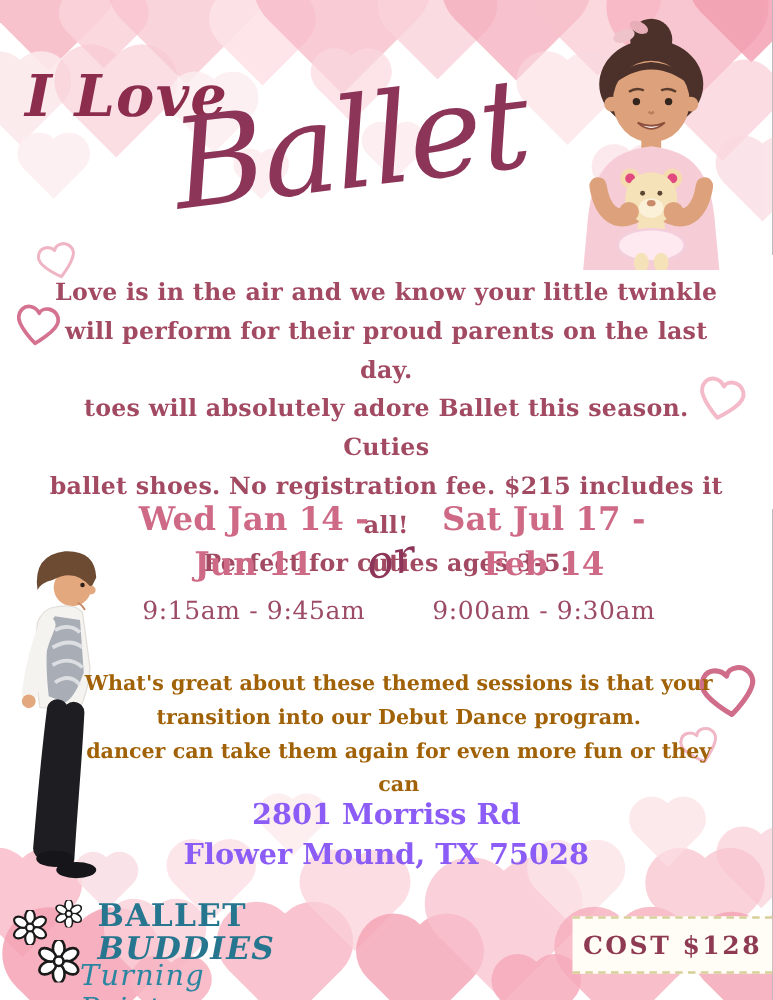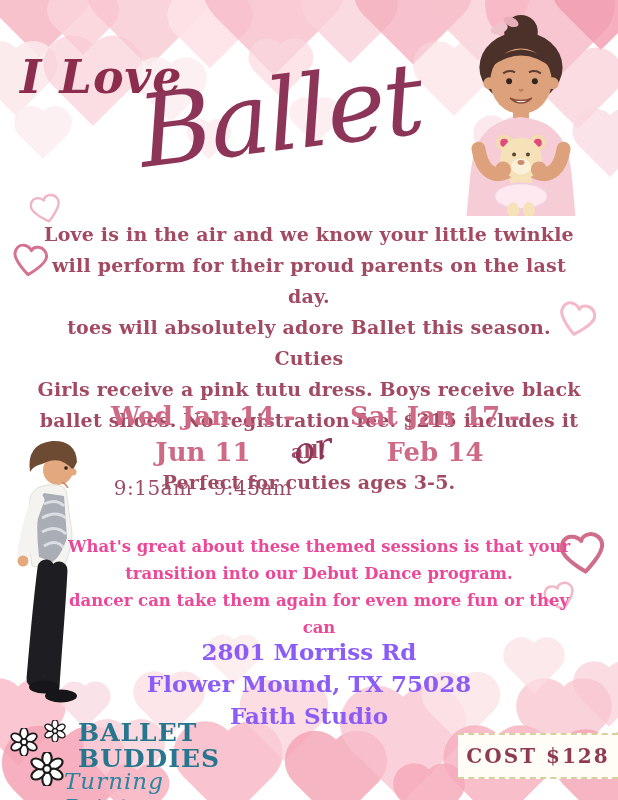--- a/index.html
+++ b/index.html
@@ -19,27 +19,27 @@
     transform:rotate(-7deg);z-index:2;line-height:1;letter-spacing:-2px;}
   .intro{position:absolute;left:30px;right:30px;top:219px;text-align:center;z-index:2;
     color:#a34a63;font-weight:bold;font-size:19px;line-height:31px;letter-spacing:0.2px;}
   .sessions{position:absolute;left:0;right:0;top:398px;z-index:2;}
   .session{position:absolute;text-align:center;width:230px;}
   .session .dates{font-size:26px;font-weight:bold;color:#ce6a86;line-height:36px;}
   .session .time{font-size:20px;color:#9c4b66;margin-top:6px;font-weight:normal;letter-spacing:0.5px;}
   .or-sep{position:absolute;left:293px;top:30px;font-size:36px;font-style:italic;color:#8d3558;
     transform:rotate(-12deg);}
   .details{position:absolute;left:55px;right:35px;top:533px;text-align:center;z-index:2;
-    color:#ec4899;font-weight:bold;font-size:16.5px;line-height:27px;}
+    color:#a16207;font-weight:bold;font-size:16.5px;line-height:27px;}
   .location{position:absolute;left:0;right:0;top:636px;text-align:center;z-index:2;
     color:#8b5cf6;font-weight:bold;font-size:23px;line-height:32px;}
   .logo{position:absolute;left:0;top:706px;width:230px;height:94px;z-index:2;}
   .logo .word{position:absolute;color:#27768f;font-weight:bold;letter-spacing:1px;font-size:25px;line-height:1;}
   .logo .w1{left:78px;top:14px;}
-  .logo .w2{left:78px;top:40px;}
+  .logo .w2{left:78px;top:40px;font-style:italic;}
   .logo .tagline{position:absolute;left:58px;top:62px;color:#2a85a0;font-style:italic;font-size:23px;
     letter-spacing:1px;border-bottom:1px solid rgba(42,133,160,.5);padding:0 6px 2px 6px;}
   .daisy{position:absolute;}
   .badge{position:absolute;left:458px;top:733px;width:160px;height:42px;background:#fffdf6;z-index:2;
     border-top:2px dashed #d8d09a;border-bottom:2px dashed #d8d09a;
     display:flex;align-items:center;justify-content:center;
     color:#8e3a52;font-size:20px;font-weight:bold;letter-spacing:2px;}
   .photo{position:absolute;z-index:1;}
   .girl{left:426px;top:8px;}
   .boy{left:2px;top:438px;}
@@ -163,52 +163,51 @@
     <ellipse cx="59" cy="258" rx="16" ry="6.5" fill="#15151a"></ellipse>
   </svg>
 
   <div class="title-prefix">I Love</div>
   <div class="title-script">Ballet</div>
 
   <div class="intro">
     <div>Love is in the air and we know your little twinkle</div>
     <div>will perform for their proud parents on the last day.</div>
     <div>toes will absolutely adore Ballet this season. Cuties</div>
-    <div>Girls receive a pink tutu dress. Boys receive black</div>
     <div>ballet shoes. No registration fee. $215 includes it all!</div>
     <div>Perfect for cuties ages 3-5.</div>
   </div>
 
   <div class="sessions">
     <div class="session" style="left:88px;">
       <div class="dates">
         <div>Wed Jan 14 -</div>
         <div>Jun 11</div>
       </div>
       <div class="time">9:15am - 9:45am</div>
     </div>
     <div class="or-sep">or</div>
     <div class="session" style="left:320px;">
       <div class="dates">
-        <div>Sat Jan 17 -</div>
+        <div>Sat Jul 17 -</div>
         <div>Feb 14</div>
       </div>
+      <div class="time">9:00am - 9:30am</div>
     </div>
   </div>
 
   <div class="details">
     <div>What's great about these themed sessions is that your</div>
     <div>transition into our Debut Dance program.</div>
     <div>dancer can take them again for even more fun or they can</div>
   </div>
 
   <div class="location">
     <div>2801 Morriss Rd</div>
     <div>Flower Mound, TX 75028</div>
-    <div>Faith Studio</div>
   </div>
 
   <div class="logo">
     <svg class="daisy" style="left:10px;top:22px" width="28" height="28" viewBox="0 0 40 40">
       <g fill="#ffffff" stroke="#1a1a1a" stroke-width="2.5">
         <ellipse cx="20" cy="8" rx="5.5" ry="8.5"></ellipse>
           <ellipse cx="20" cy="8" rx="5.5" ry="8.5" transform="rotate(60 20 20)"></ellipse>
           <ellipse cx="20" cy="8" rx="5.5" ry="8.5" transform="rotate(120 20 20)"></ellipse>
           <ellipse cx="20" cy="8" rx="5.5" ry="8.5" transform="rotate(180 20 20)"></ellipse>
           <ellipse cx="20" cy="8" rx="5.5" ry="8.5" transform="rotate(240 20 20)"></ellipse>

